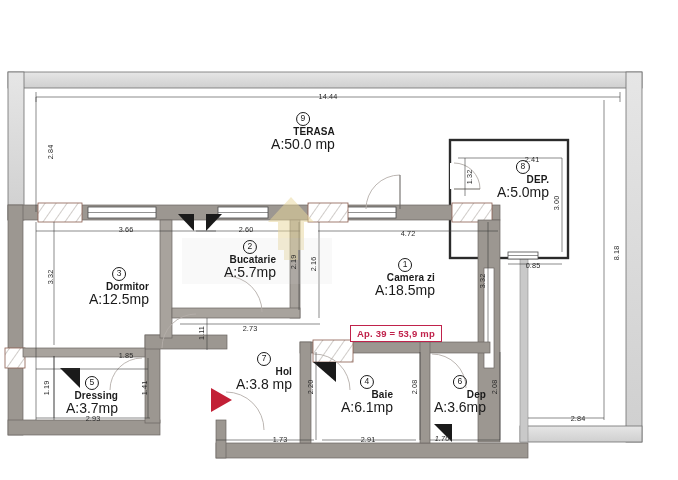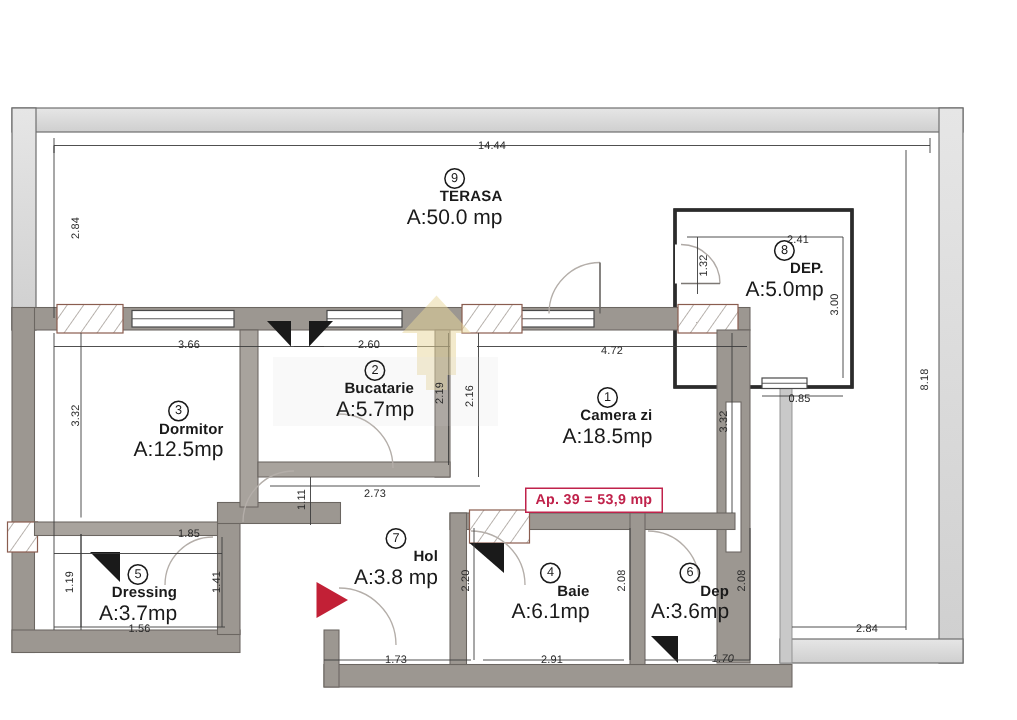--- a/index.html
+++ b/index.html
@@ -335,27 +335,27 @@
       <div class="dim" style="left: 408px; top: 229px;">4.72</div>
       <div class="dim vert" style="left: 50px; top: 277px;">3.32</div>
       <div class="dim vert" style="left: 293px; top: 262px;">2.19</div>
       <div class="dim vert" style="left: 313px; top: 264px;">2.16</div>
       <div class="dim vert" style="left: 482px; top: 281px;">3.32</div>
       <div class="dim" style="left: 250px; top: 324px;">2.73</div>
       <div class="dim vert" style="left: 201px; top: 333px;">1.11</div>
       <div class="dim" style="left: 94px; top: 351px; margin-left: 32px;">1.85</div>
       <div class="dim vert" style="left: 46px; top: 388px;">1.19</div>
       <div class="dim vert" style="left: 144px; top: 388px;">1.41</div>
-      <div class="dim" style="left: 93px; top: 414px;">1.56</div>
+      <div class="dim" style="left: 93px; top: 414px;">2.93</div>
       <div class="dim vert" style="left: 310px; top: 387px;">2.20</div>
       <div class="dim vert" style="left: 414px; top: 387px;">2.08</div>
       <div class="dim vert" style="left: 494px; top: 387px;">2.08</div>
-      <div class="dim" style="left: 264px; top: 435px;">1.73</div>
+      <div class="dim" style="left: 280px; top: 435px;">1.73</div>
       <div class="dim" style="left: 368px; top: 435px;">2.91</div>
-      <div class="dim" style="left: 482px; top: 434px; font-style: italic;">1.70</div>
+      <div class="dim" style="left: 442px; top: 434px; font-style: italic;">1.70</div>
       <div class="dim" style="left: 516px; top: 155px; margin-left: 16px;">2.41</div>
       <div class="dim vert" style="left: 469px; top: 177px;">1.32</div>
       <div class="dim vert" style="left: 556px; top: 203px;">3.00</div>
       <div class="dim" style="left: 533px; top: 261px;">0.85</div>
       <div class="dim vert" style="left: 616px; top: 253px;">8.18</div>
       <div class="dim" style="left: 578px; top: 414px;">2.84</div>
     </div>
 
   <div class="ap-badge" style="left:318px; top:325px;margin-left:32px;">Ap. 39 = 53,9 mp</div>
 

